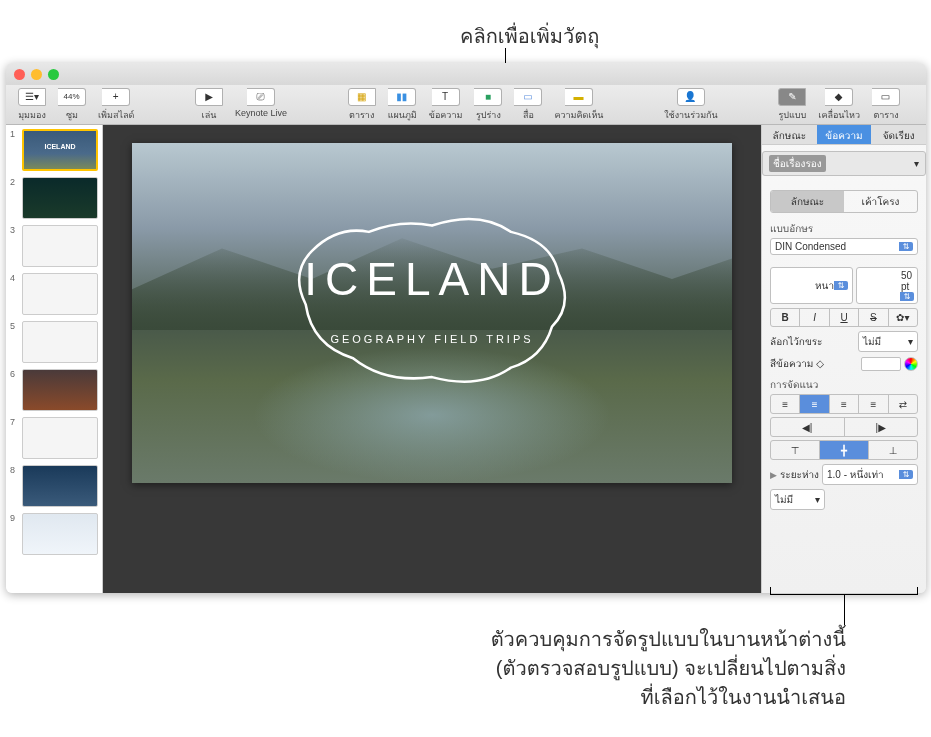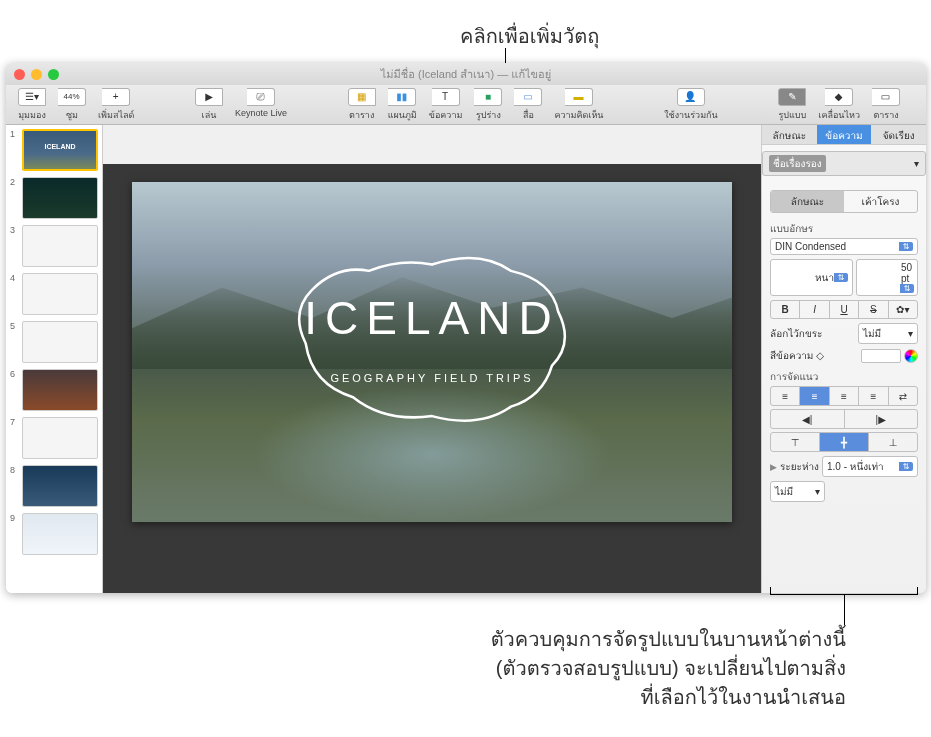--- a/index.html
+++ b/index.html
@@ -35,39 +35,39 @@
 .t1::after { content: "ICELAND"; position: absolute; top: 40%; left: 50%; transform: translate(-50%,-50%); color: #fff; font-size: 7px; font-weight: bold; }
 .t2 { background: linear-gradient(#0a2a2a,#1a3a2a); }
 .t3 { background: #f5f5f5; }
 .t4 { background: #f5f5f5; }
 .t5 { background: #f5f5f5; }
 .t6 { background: linear-gradient(#4a3a3a,#8a4a2a); }
 .t7 { background: #f5f5f5; }
 .t8 { background: linear-gradient(#1a3a5a,#3a5a7a); }
 .t9 { background: linear-gradient(#e0e8f0,#f0f5fa); }
 
-.canvas { flex: 1; background: #383838; display: flex; align-items: flex-start; justify-content: center; padding: 18px; overflow: auto; margin-top: 39px; }
+.canvas { flex: 1; background: #383838; display: flex; align-items: flex-start; justify-content: center; padding: 18px; overflow: auto; }
 .slide { width: 600px; height: 340px; background: linear-gradient(180deg,#b8c8d0 0%,#8a9aa8 25%,#4a5a4a 55%,#5a6a4a 70%,#6a7a6a 100%); position: relative; box-shadow: 0 2px 8px rgba(0,0,0,0.5); overflow: hidden; }
 .mountains { position: absolute; top: 25%; left: 0; right: 0; height: 30%; background: linear-gradient(transparent,#3a4a3a); clip-path: polygon(0 60%, 15% 20%, 30% 50%, 45% 10%, 60% 40%, 75% 20%, 90% 50%, 100% 30%, 100% 100%, 0 100%); }
 .river { position: absolute; bottom: 0; left: 20%; width: 60%; height: 40%; background: radial-gradient(ellipse at center, #9ab8c8 0%, transparent 70%); opacity: 0.6; }
 .iceland-outline { position: absolute; top: 15%; left: 15%; width: 70%; height: 65%; }
 .iceland-title { position: absolute; top: 40%; left: 50%; transform: translate(-50%,-50%); color: #fff; font-size: 46px; letter-spacing: 8px; font-weight: 300; font-family: "DIN Condensed", "Arial Narrow", sans-serif; }
 .iceland-sub { position: absolute; top: 56%; left: 50%; transform: translate(-50%,0); color: #fff; font-size: 11px; letter-spacing: 3px; }
 
 .inspector { width: 165px; background: linear-gradient(#f8f8f8,#f0f0f0); border-left: 1px solid #ccc; padding: 0; font-size: 10px; }
 .insp-tabs { display: flex; height: 20px; }
 .insp-tab { flex: 1; text-align: center; padding: 3px 0; font-size: 10px; background: #e0e0e0; border-bottom: 1px solid #ccc; cursor: pointer; }
 .insp-tab.active { background: #4a90e2; color: #fff; }
 .insp-section { padding: 6px 0; }
 .insp-pop { background: #e8e8e8; border: 1px solid #c0c0c0; border-radius: 3px; padding: 3px 6px; display: flex; justify-content: space-between; align-items: center; font-size: 10px; }
 .insp-subtabs { display: flex; margin: 8px; border: 1px solid #c0c0c0; border-radius: 3px; overflow: hidden; }
 .insp-subtab { flex: 1; text-align: center; padding: 3px; font-size: 10px; cursor: pointer; }
 .insp-subtab.active { background: #c8c8c8; }
 .insp-label { font-size: 10px; color: #555; margin: 6px 8px 2px; }
-.insp-field { margin: 0 8px 4px; }
+.insp-field { margin: 0 8px 12px; }
 .insp-select { width: 100%; background: #fff; border: 1px solid #c0c0c0; border-radius: 3px; padding: 2px 4px; font-size: 10px; display: flex; justify-content: space-between; align-items: center; }
 .sel-end { background: #5a8edc; color: #fff; width: 14px; text-align: center; border-radius: 0 2px 2px 0; font-size: 8px; }
 .insp-row { display: flex; gap: 3px; margin: 0 8px 4px; }
 .insp-row .insp-select { flex: 1; padding-left: 44px; }
 .size-box { width: 46px; flex-direction: column; }
 .btn-row { display: flex; margin: 0 8px 4px; border: 1px solid #c0c0c0; border-radius: 3px; overflow: hidden; }
 .btn-row > div { flex: 1; text-align: center; padding: 3px 0; font-size: 10px; border-right: 1px solid #c0c0c0; cursor: pointer; }
 .btn-row > div:last-child { border-right: none; }
 .insp-kv { display: flex; align-items: center; justify-content: space-between; margin: 4px 8px; font-size: 10px; }
 .color-well { width: 40px; height: 14px; background: #fff; border: 1px solid #c0c0c0; border-radius: 2px; }
@@ -89,21 +89,20 @@
 <div class="callout-top">คลิกเพื่อเพิ่มวัตถุ</div>
 <div class="callout-line-top"></div>
 
 <div class="window">
   <div class="titlebar">
     <div class="traffic">
       <div class="tl tl-r"></div>
       <div class="tl tl-y"></div>
       <div class="tl tl-g"></div>
     </div>
-    <div class="title-text">ไม่มีชื่อ (Iceland สำเนา) — แก้ไขอยู่</div>
   </div>
 
   <div class="toolbar">
     <div class="tb-group">
       <div class="tb-btn">
         <div class="tb-icon">☰▾</div>
         <div class="tb-label">มุมมอง</div>
       </div>
       <div class="tb-btn">
         <div class="tb-icon" style="font-size:8px;">44%</div>

